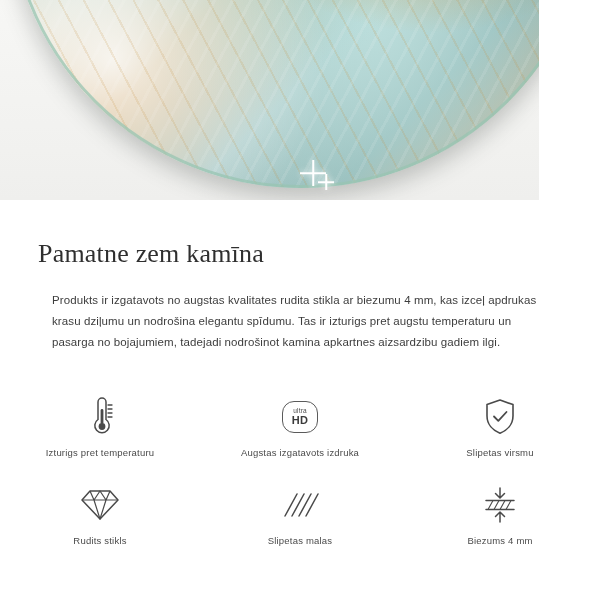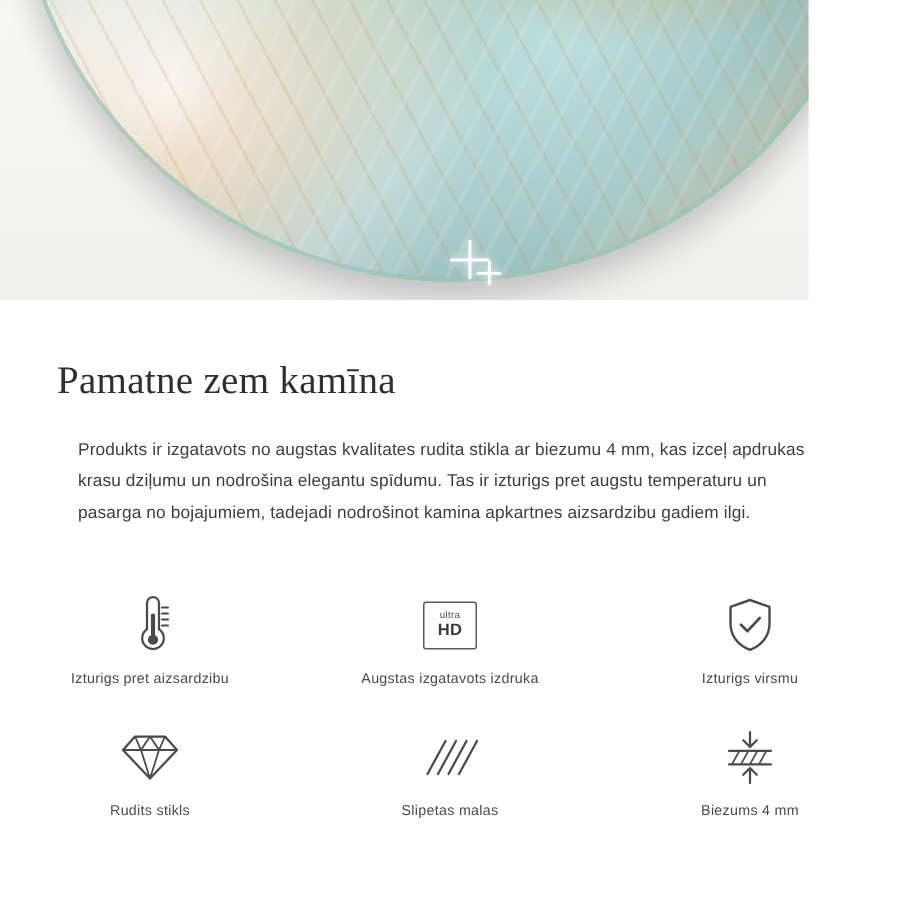--- a/index.html
+++ b/index.html
@@ -153,21 +153,21 @@
     font-size: 9.5px;
     color: #4a4a4a;
     letter-spacing: 0.2px;
     text-align: center;
   }
   svg { display: block; }
   .ultrahd-box {
     width: 34px;
     height: 30px;
     border: 1.4px solid #5a5a5a;
-    border-radius: 2px;
+    border-radius: 12px;
     display: flex;
     flex-direction: column;
     align-items: center;
     justify-content: center;
     line-height: 1;
   }
   .ultrahd-box .u1 {
     font-size: 6.5px;
     color: #4a4a4a;
     letter-spacing: 0.2px;
@@ -204,41 +204,41 @@
 
     <div class="feature">
       <div class="feature-icon">
         <svg width="40" height="42" viewBox="0 0 40 42">
           <path d="M18 6a4 4 0 0 1 8 0v17.5a7.2 7.2 0 1 1-8 0V6z" fill="none" stroke="#4a4a4a" stroke-width="1.5"></path>
           <circle cx="22" cy="30.5" r="3.4" fill="#4a4a4a"></circle>
           <rect x="20.6" y="13" width="2.8" height="15" rx="1.4" fill="#4a4a4a"></rect>
           <path d="M28 9h4M28 13h4M28 17h4M28 21h4" stroke="#4a4a4a" stroke-width="1.3" stroke-linecap="round"></path>
         </svg>
       </div>
-      <div class="feature-label">Izturigs pret aizsardzibu</div>
+      <div class="feature-label">Izturigs pret temperaturu</div>
     </div>
 
     <div class="feature">
       <div class="feature-icon">
         <div class="ultrahd-box">
           <span class="u1">ultra</span>
           <span class="u2">HD</span>
         </div>
       </div>
       <div class="feature-label">Augstas izgatavots izdruka</div>
     </div>
 
     <div class="feature">
       <div class="feature-icon">
         <svg width="36" height="42" viewBox="0 0 36 42">
           <path d="M18 4l13 4.6v11.2c0 8.4-5.6 14.6-13 17.4C10.6 34.4 5 28.2 5 19.8V8.6L18 4z" fill="none" stroke="#4a4a4a" stroke-width="1.6" stroke-linejoin="round"></path>
           <path d="M12 20.5l4.3 4.3L24.5 16" fill="none" stroke="#4a4a4a" stroke-width="1.8" stroke-linecap="round" stroke-linejoin="round"></path>
         </svg>
       </div>
-      <div class="feature-label">Izturigs virsmu</div>
+      <div class="feature-label">Slipetas virsmu</div>
     </div>
 
     <div class="feature">
       <div class="feature-icon">
         <svg width="40" height="36" viewBox="0 0 40 36">
           <path d="M10 4h20l8 9-18 19L2 13l8-9z" fill="none" stroke="#4a4a4a" stroke-width="1.5" stroke-linejoin="round"></path>
           <path d="M2 13h36M10 4l4 9 6-9 6 9 4-9M14 13l6 19 6-19" fill="none" stroke="#4a4a4a" stroke-width="1.2" stroke-linejoin="round"></path>
         </svg>
       </div>
       <div class="feature-label">Rudits stikls</div>

